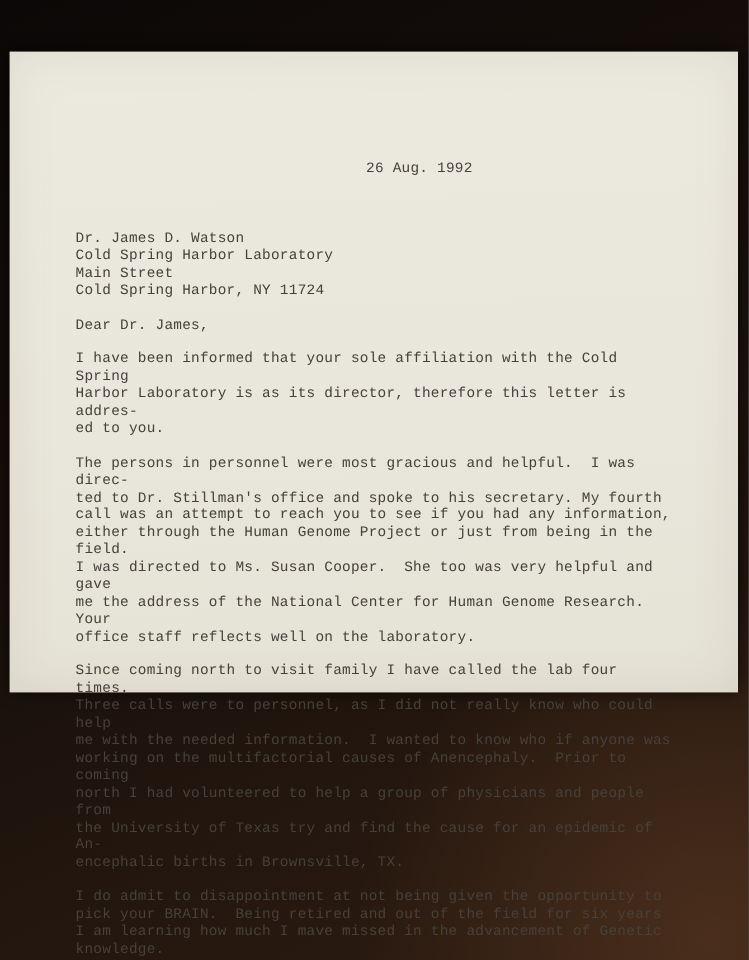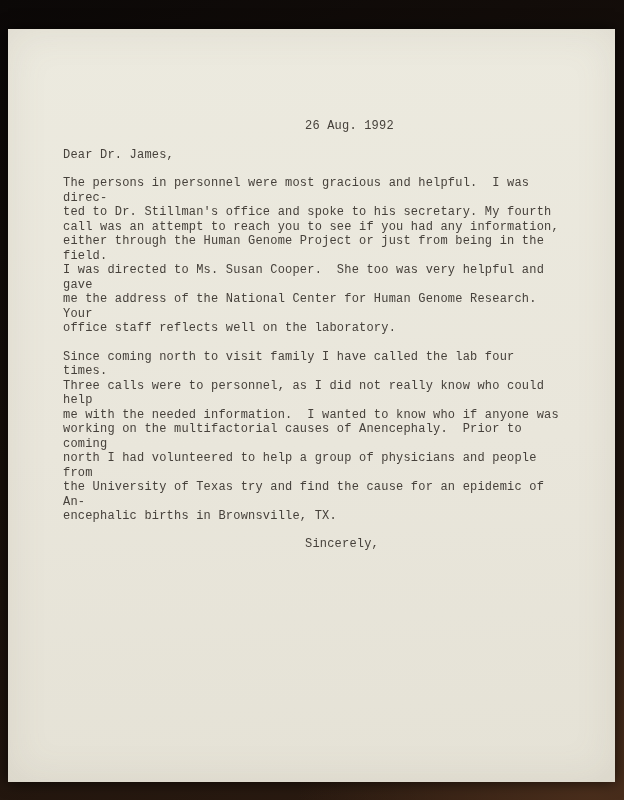--- a/index.html
+++ b/index.html
@@ -11,23 +11,23 @@
     height: 800px;
     overflow: hidden;
     background:
       radial-gradient(circle at 95% 98%, #4a2e1c 0%, rgba(74,46,28,0) 30%),
       linear-gradient(155deg, #0b0807 0%, #1c120c 55%, #2e1d12 100%);
     font-family: "Liberation Mono", "DejaVu Sans Mono", monospace;
   }
   .paper {
     position: absolute;
     left: 8px;
-    top: 29px;
+    top: 43px;
     width: 607px;
-    height: 753px;
+    height: 534px;
     background: linear-gradient(178deg, #eceadf 0%, #e9e6db 55%, #e5e2d6 100%);
     box-shadow: 0 0 14px rgba(0,0,0,0.7), inset 0 0 40px rgba(120,110,90,0.12);
     color: #46413b;
     font-size: 12px;
     line-height: 14.5px;
     letter-spacing: 0.2px;
   }
   .date-line {
     margin: 90px 0 0 297px;
   }
@@ -46,36 +46,49 @@
   }
   .line { display: block; }
 </style>
 </head>
 <body>
 
 <div class="paper">
 
   <div class="date-line">26 Aug. 1992</div>
 
+  <div class="recipient">
+    <span class="line">Dr. James D. Watson</span>
+    <span class="line">Cold Spring Harbor Laboratory</span>
+    <span class="line">Main Street</span>
+    <span class="line">Cold Spring Harbor, NY 11724</span>
+  </div>
 
   <div class="salutation">Dear Dr. James,</div>
 
+  <p class="body-par">I have been informed that your sole affiliation with the Cold Spring
+Harbor Laboratory is as its director, therefore this letter is addres-
+ed to you.</p>
   <p class="body-par">The persons in personnel were most gracious and helpful.  I was direc-
 ted to Dr. Stillman's office and spoke to his secretary. My fourth
 call was an attempt to reach you to see if you had any information,
 either through the Human Genome Project or just from being in the field.
 I was directed to Ms. Susan Cooper.  She too was very helpful and gave
 me the address of the National Center for Human Genome Research.  Your
 office staff reflects well on the laboratory.</p>
   <p class="body-par">Since coming north to visit family I have called the lab four times.
 Three calls were to personnel, as I did not really know who could help
 me with the needed information.  I wanted to know who if anyone was
 working on the multifactorial causes of Anencephaly.  Prior to coming
 north I had volunteered to help a group of physicians and people from
 the University of Texas try and find the cause for an epidemic of An-
 encephalic births in Brownsville, TX.</p>
+  <p class="body-par">I do admit to disappointment at not being given the opportunity to
+pick your BRAIN.  Being retired and out of the field for six years
+I am learning how much I mave missed in the advancement of Genetic
+knowledge.</p>
 
   <div class="closing-block">
     <div>Sincerely,</div>
 
   </div>
 
 </div>
 
 </body></html>

